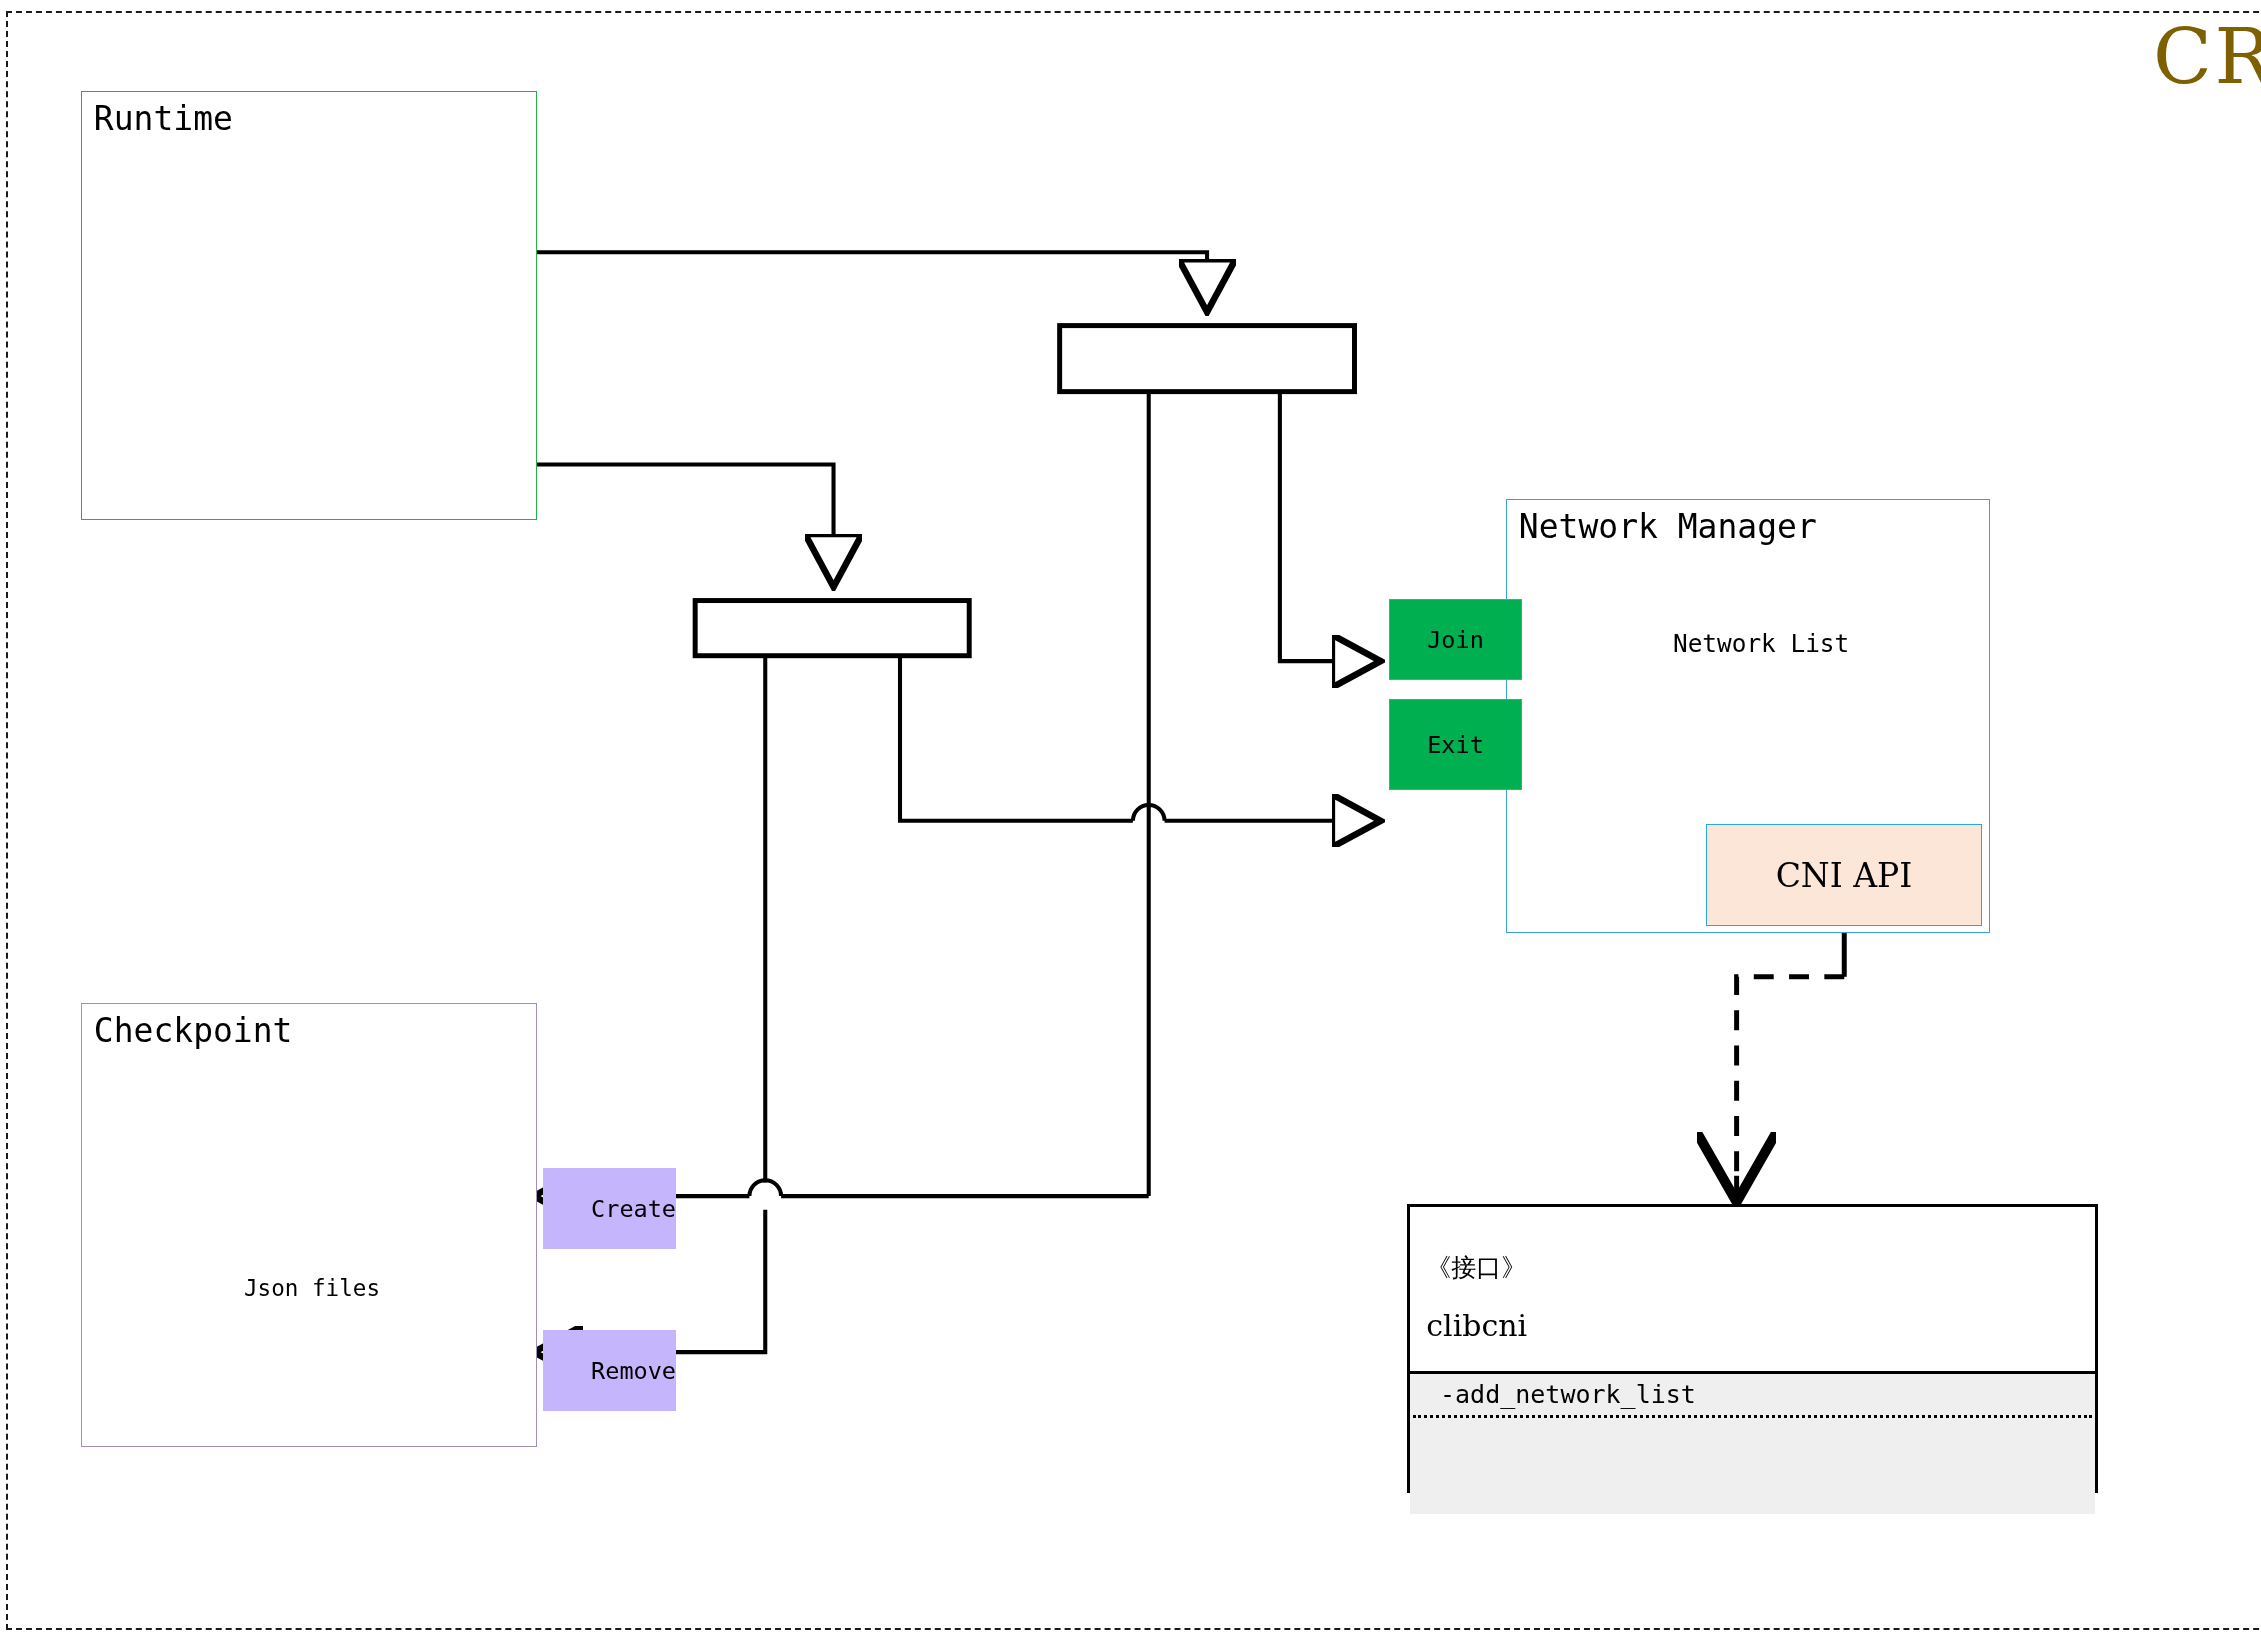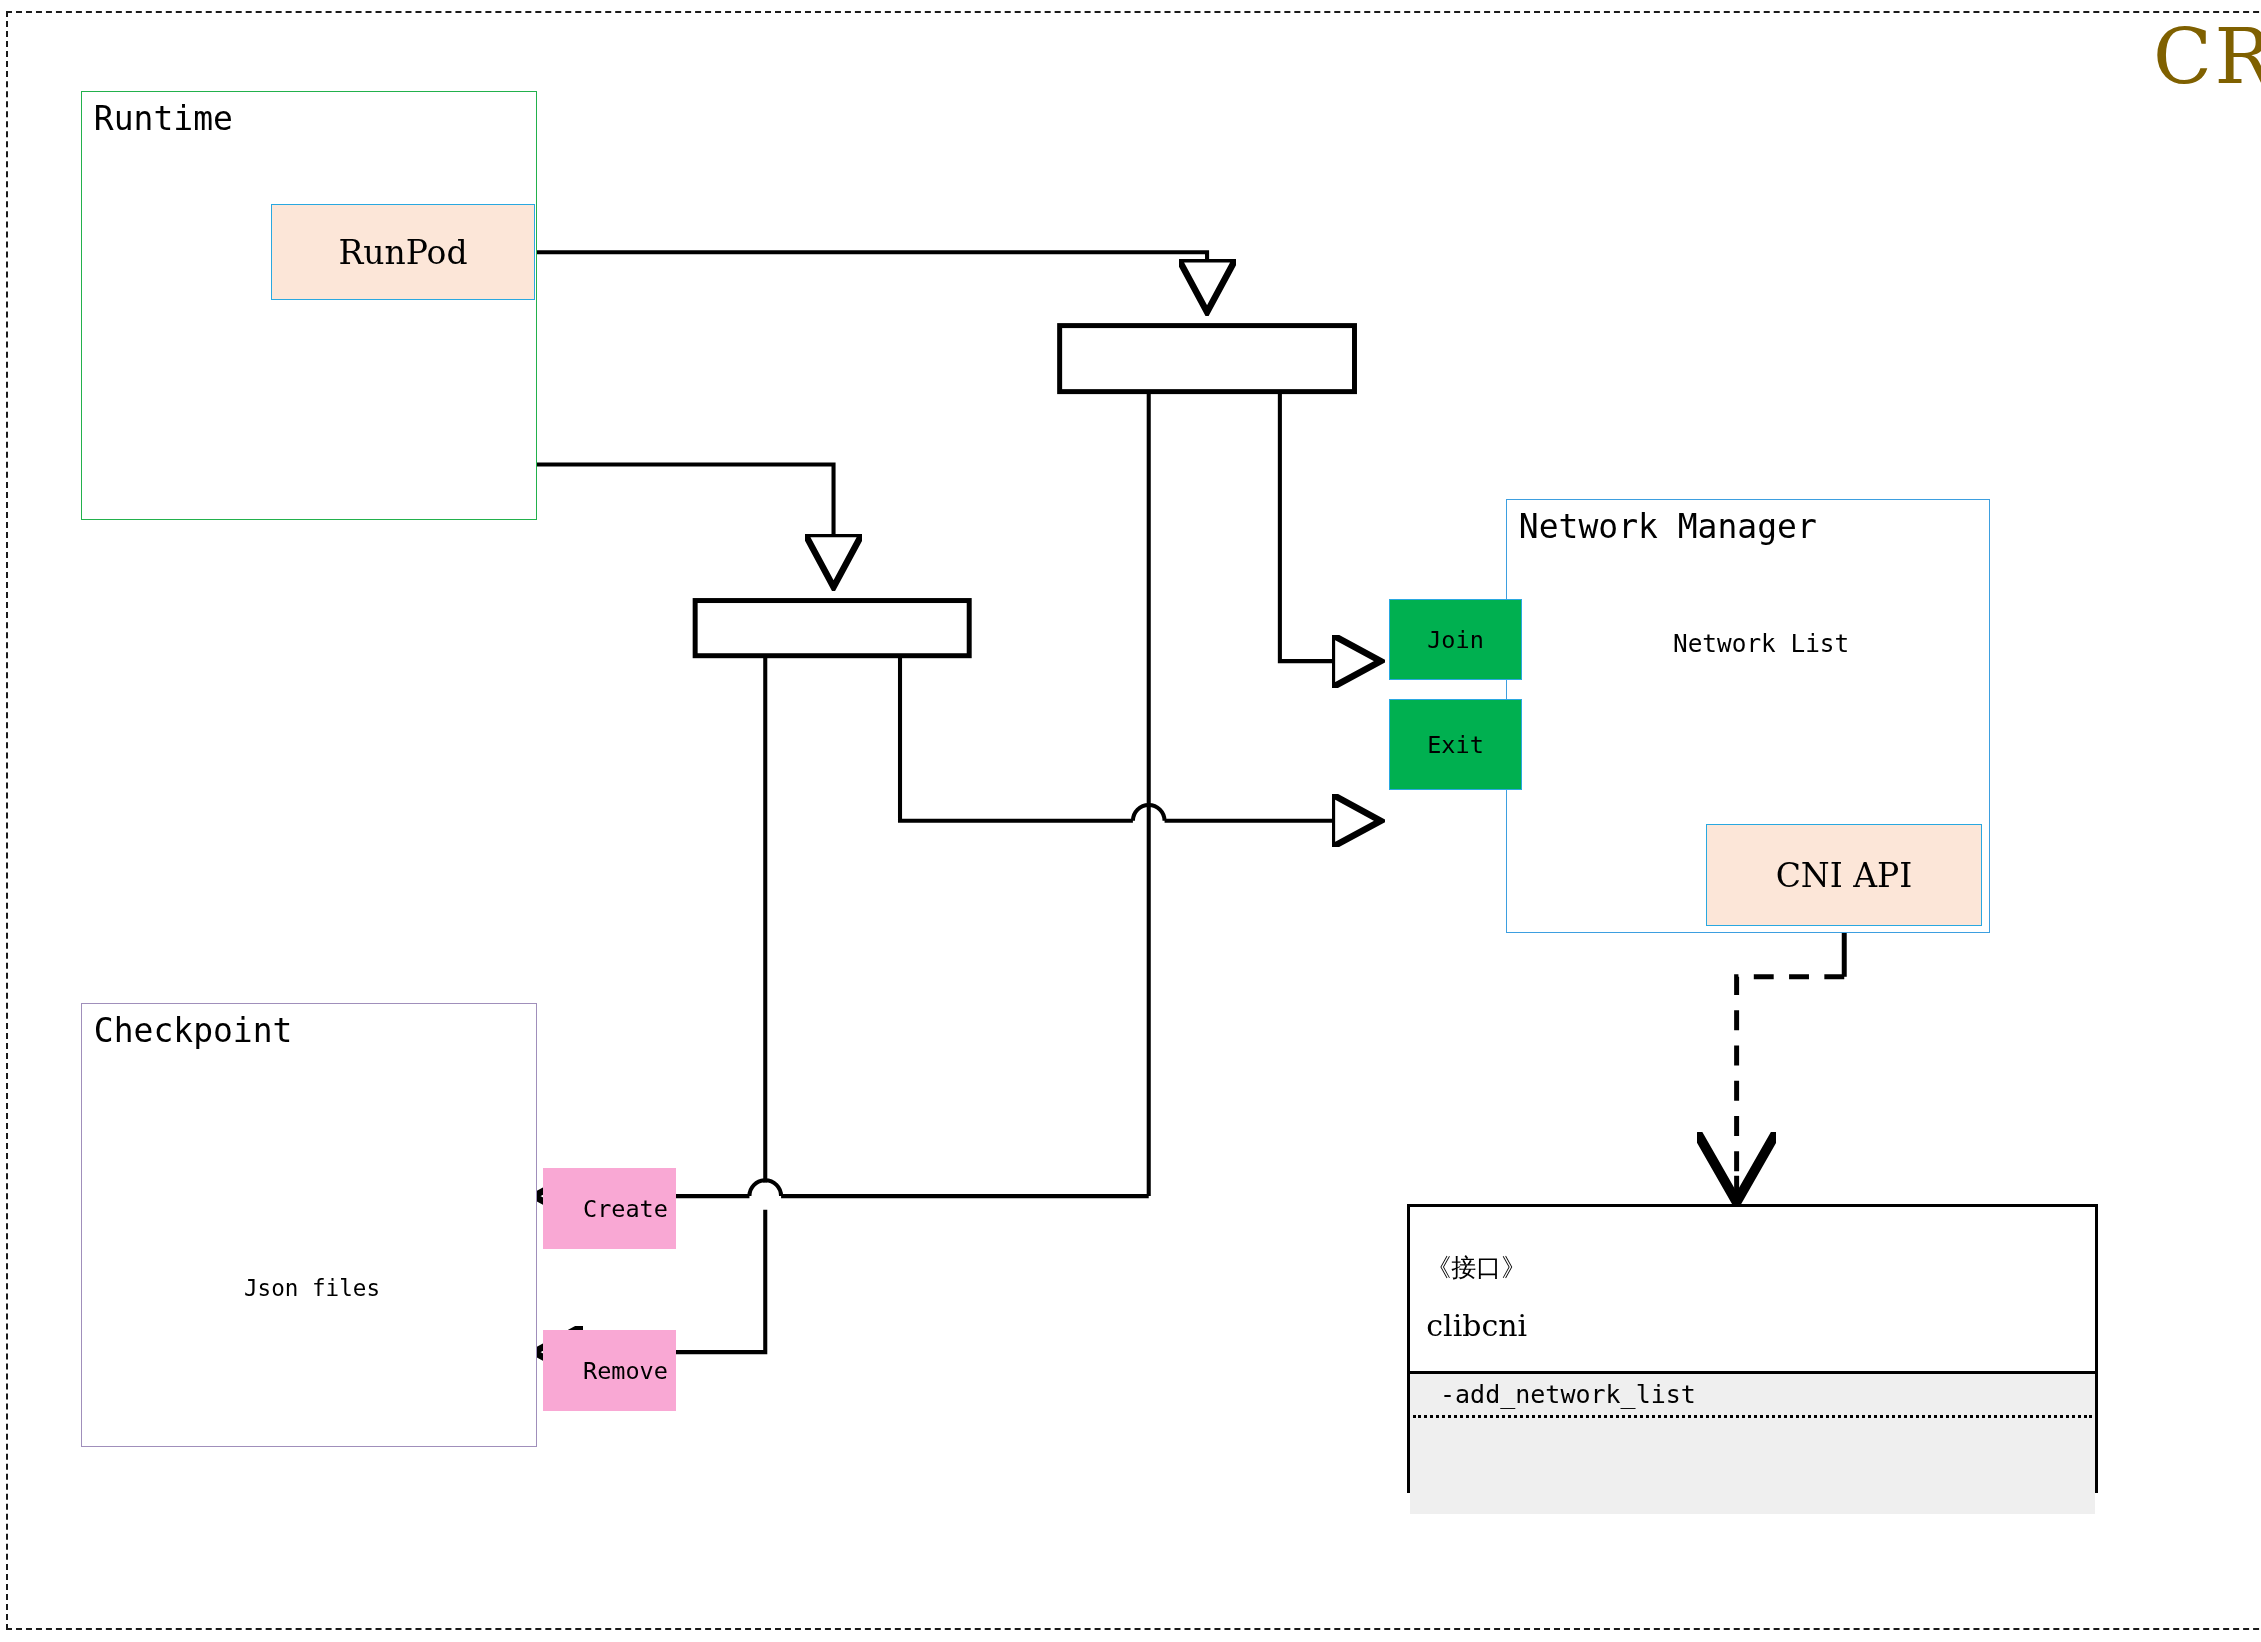--- a/index.html
+++ b/index.html
@@ -29,21 +29,21 @@
   #runpod{left:271px;top:204px;width:264px;height:96px;}
   #stoppod{left:271px;top:412px;width:264px;height:107px;}
   #cniapi{left:1706px;top:824px;width:276px;height:102px;}
 
   
   .green{background:#00b050;border:1.4px solid #29a8e0;align-items:center;justify-content:center;}
   #join{left:1389px;top:599px;width:133px;height:81px;}
   #exit{left:1389px;top:699px;width:133px;height:91px;}
 
   
-  .cyan{background:#f9a8d4;border:0;align-items:center;justify-content:flex-start;padding-left:40px;}
+  .cyan{background:#c4b5fd;border:0;align-items:center;justify-content:flex-end;padding-left:40px;}
   #create{left:543px;top:1168px;width:133px;height:81px;}
   #remove{left:543px;top:1330px;width:133px;height:81px;}
 
   .bigtxt{font-size:33px;font-family:"DejaVu Serif", serif;}
   .smalltxt{font-size:23.5px;font-family:"DejaVu Sans Mono", monospace;}
 
   
   #iface{position:absolute;left:1407px;top:1204px;width:691px;height:289px;
          border:3.2px solid #000;background:#fff;box-sizing:border-box;}
   #iface .head{height:167px;box-sizing:border-box;border-bottom:3.2px solid #000;padding:15.4px 0 0 16.3px;}
@@ -132,23 +132,20 @@
     <div class="ctitle">Checkpoint</div>
   </div>
 
   <div class="node" id="netmgr">
     <div class="ctitle">Network Manager</div>
   </div>
 
   <div id="jsonlabel" class="lbl">Json files</div>
   <div id="netlistlabel" class="lbl">Network List</div>
 
-  <div class="node orange" id="runpod">
-    <span class="lbl bigtxt">RunPod</span>
-  </div>
 
 
   <div class="node orange" id="cniapi">
     <span class="lbl bigtxt">CNI API</span>
   </div>
 
   <div class="node green" id="join">
     <span class="lbl smalltxt">Join</span>
   </div>
 

